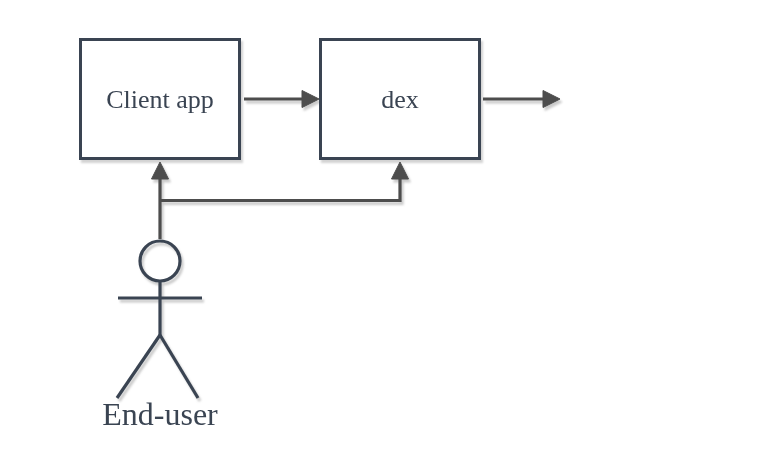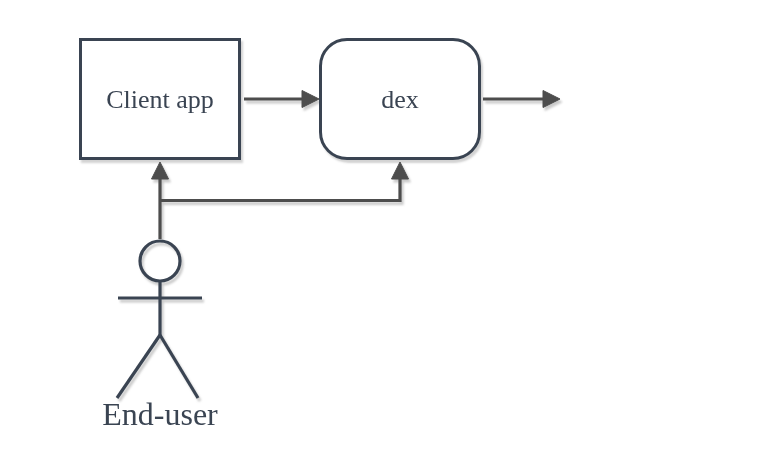--- a/index.html
+++ b/index.html
@@ -25,21 +25,21 @@
     font-size: 26px;
     line-height: 31px;
     display: flex;
     align-items: center;
     justify-content: center;
     text-align: center;
     box-shadow: 2px 3px 2px rgba(80, 80, 80, 0.25);
     padding: 0 18px;
   }
   #node-client-app { left: 79px;  top: 38px; width: 162px; height: 122px; }
-  #node-dex        { left: 319px; top: 38px; width: 162px; height: 122px; border-radius: 28px; }
+  #node-dex        { left: 319px; top: 38px; width: 162px; height: 122px; }
   #node-upstream   { left: 560px; top: 38px; width: 160px; height: 122px; }
 
   #edge-layer {
     position: absolute;
     left: 0; top: 0;
     width: 760px;
     height: 460px;
     pointer-events: none;
   }
   .edge-stroke {

